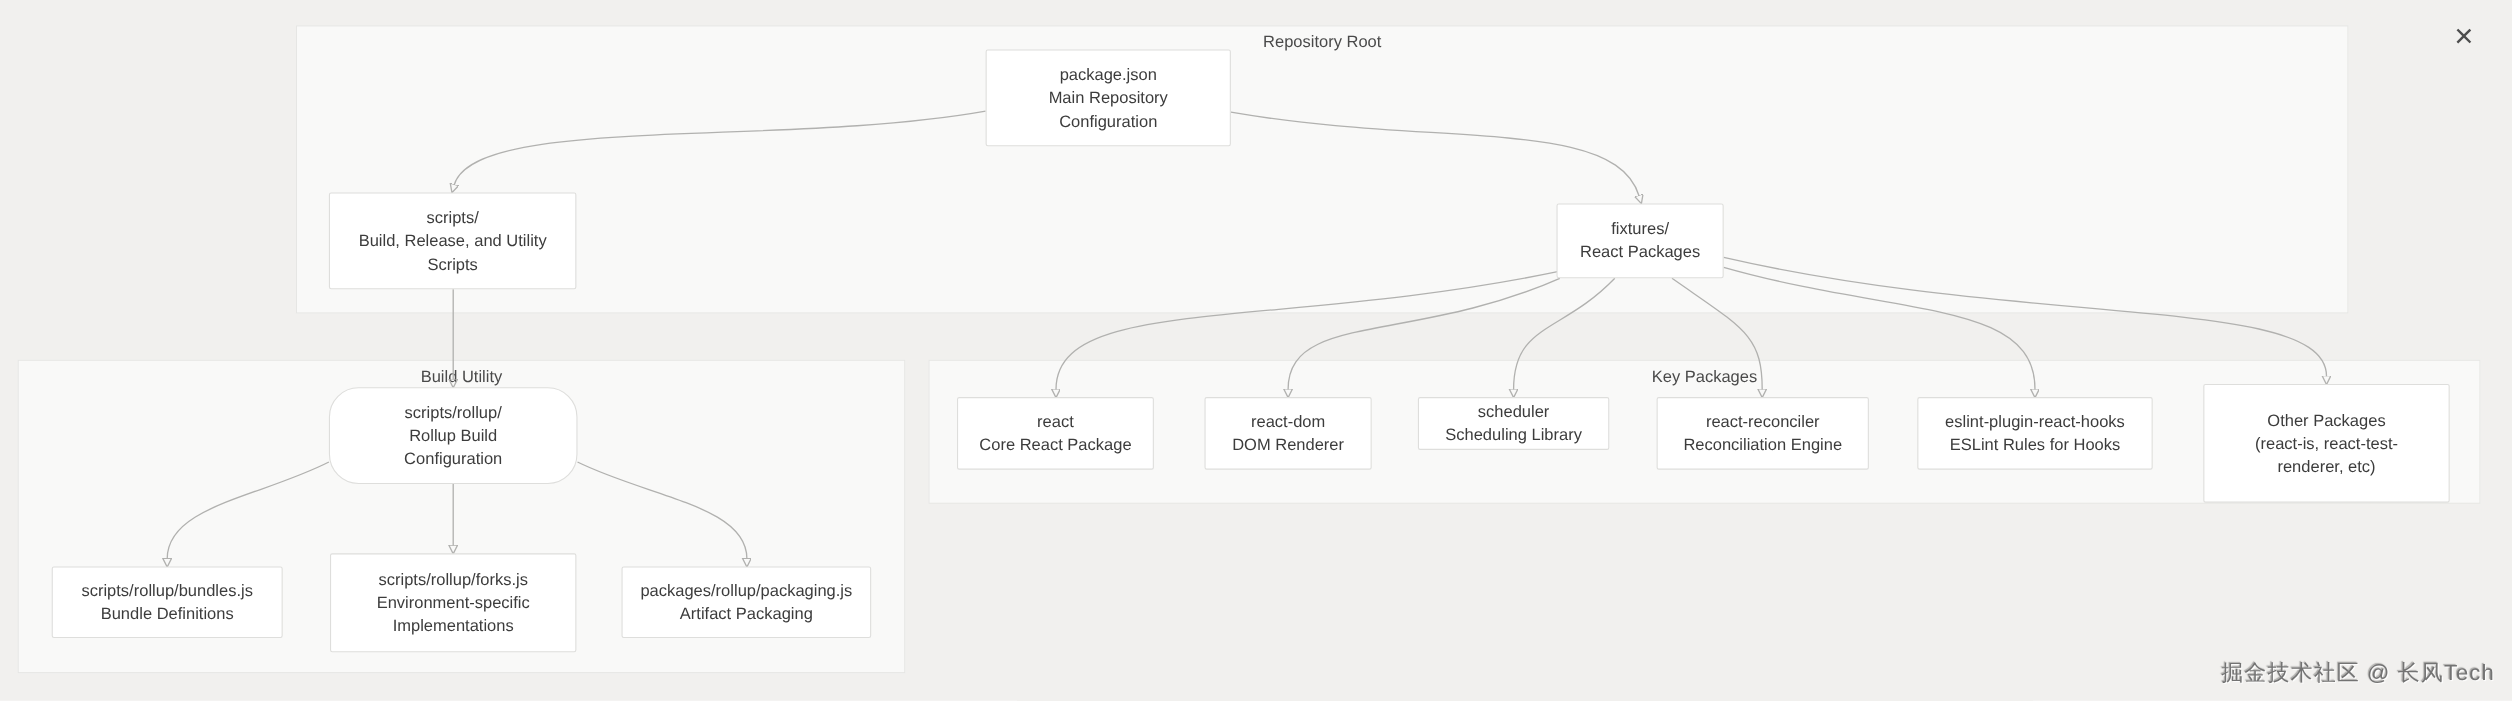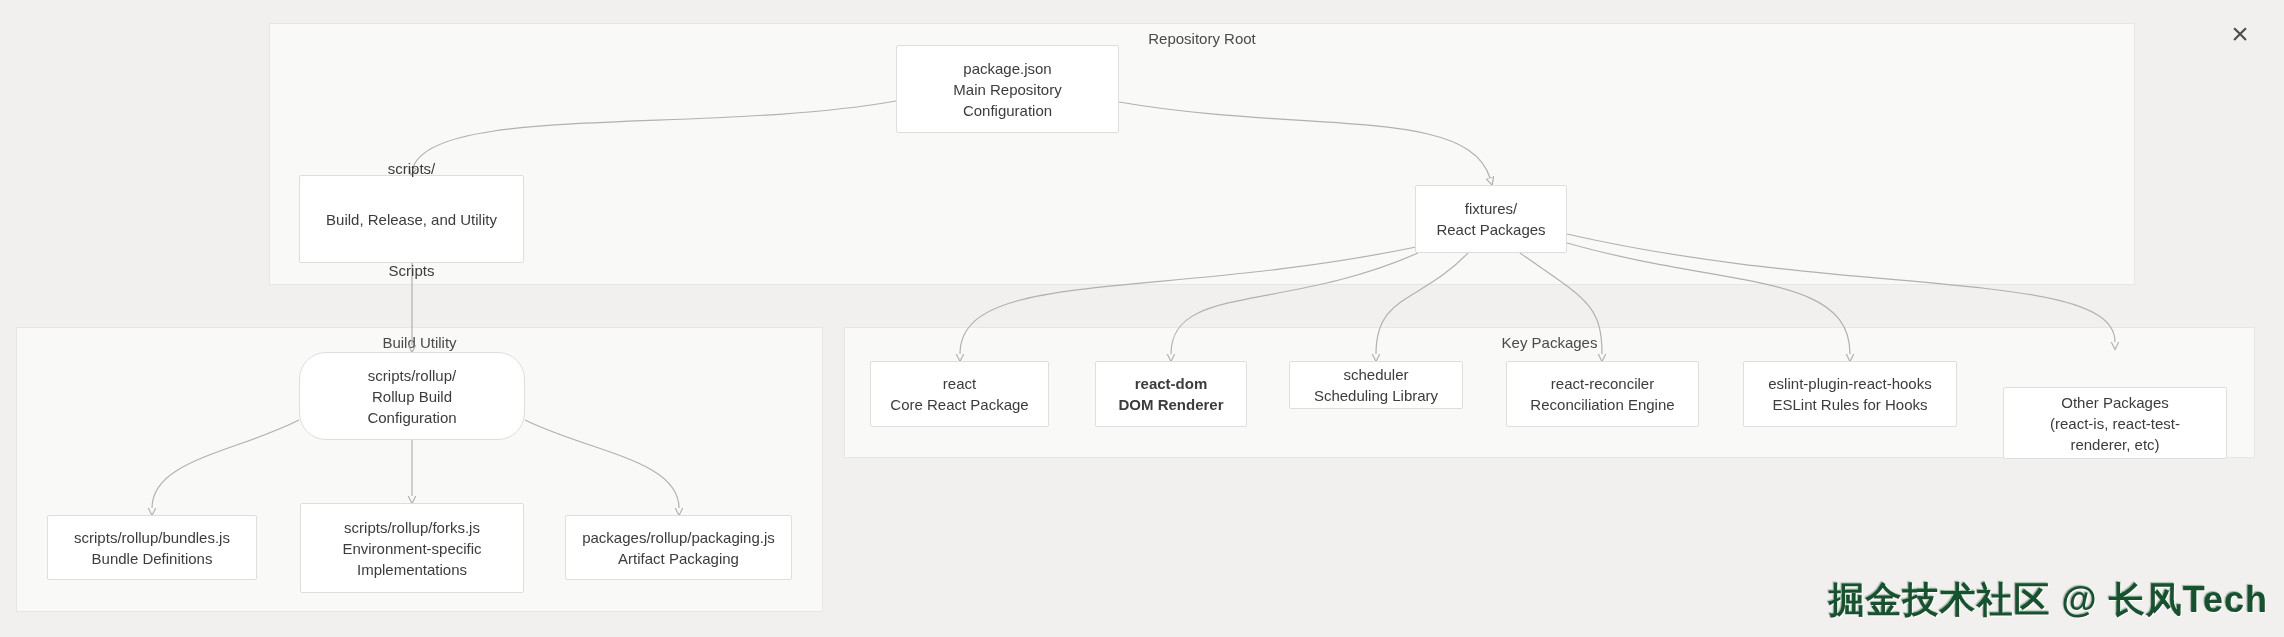--- a/index.html
+++ b/index.html
@@ -45,59 +45,58 @@
     flex-direction:column;
     align-items:center;
     justify-content:center;
     text-align:center;
     font-size:15px;
     line-height:21px;
     color:#3c3c3c;
     z-index:4;
   }
   #n-package-json     {left:896px;  top:45px;  width:223px; height:88px;text-align:right;}
-  #n-scripts          {left:299px;  top:175px; width:225px; height:88px;gap:30px;}
+  #n-scripts          {left:299px;  top:175px; width:225px; height:88px;}
   #n-packages         {left:1415px; top:185px; width:152px; height:68px;}
   #n-fixtures         {left:1973px; top:186px; width:133px; height:67px;}
   #n-rollup           {left:299px;  top:352px; width:226px; height:88px;border-radius:27px;}
   #n-bundles          {left:47px;   top:515px; width:210px; height:65px;}
   #n-forks            {left:300px;  top:503px; width:224px; height:90px;}
   #n-packaging        {left:565px;  top:515px; width:227px; height:65px;}
   #n-react            {left:870px;  top:361px; width:179px; height:66px;}
-  #n-react-dom        {left:1095px; top:361px; width:152px; height:66px;font-weight:bold;}
+  #n-react-dom        {left:1095px; top:361px; width:152px; height:66px;}
   #n-scheduler        {left:1289px; top:361px; width:174px; height:48px;}
   #n-react-reconciler {left:1506px; top:361px; width:193px; height:66px;}
   #n-eslint-plugin    {left:1743px; top:361px; width:214px; height:66px;}
-  #n-other-packages   {left:2003px; top:349px; width:224px; height:72px;margin-top:38px;}
+  #n-other-packages   {left:2003px; top:349px; width:224px; height:108px;}
 
   .close-btn{
     position:absolute;
     left:2224px; top:18px;
     width:32px;height:32px;
     background:transparent;
     border:none;
     cursor:pointer;
     font-size:30px;
     font-weight:300;
     line-height:30px;
     color:#4d4d4d;
     padding:0;
     z-index:5;
     font-family:"Liberation Sans", sans-serif;
   }
   .watermark{
     position:absolute;
     right:16px; bottom:12px;
-    font-size:36px;
+    font-size:20px;
     letter-spacing:1px;
-    color:#14532d;
+    color:#737373;
     text-shadow: 1px 1px 1px #ffffff, -1px -1px 1px #a9a8a6;
     z-index:5;
     white-space:nowrap;
-    font-weight:bold;
   }
 </style>
 </head>
 <body>
 
 <div class="stage">
 
   <section class="group" id="g-root">
     <div class="group-label">Repository Root</div>
   </section>

